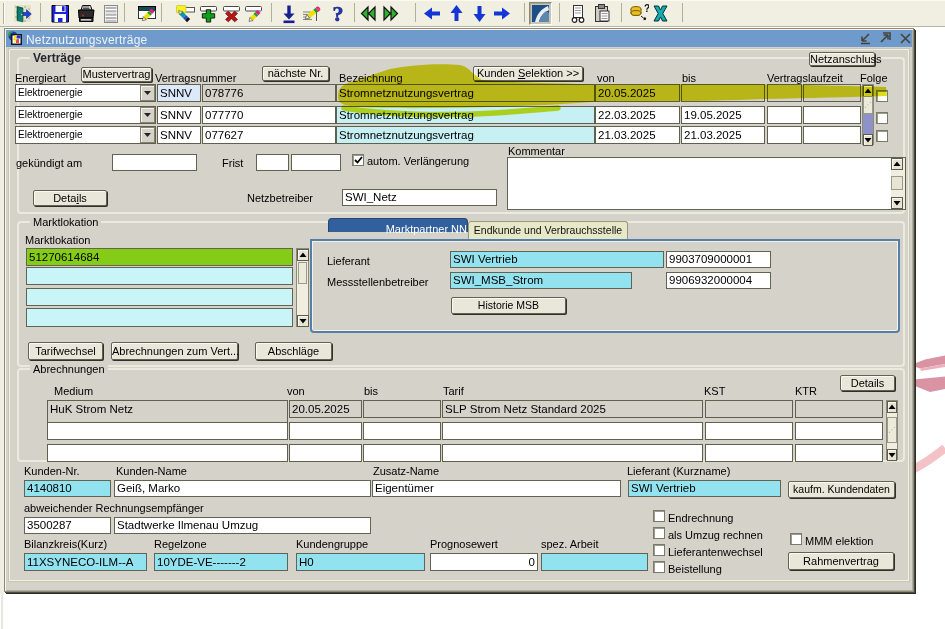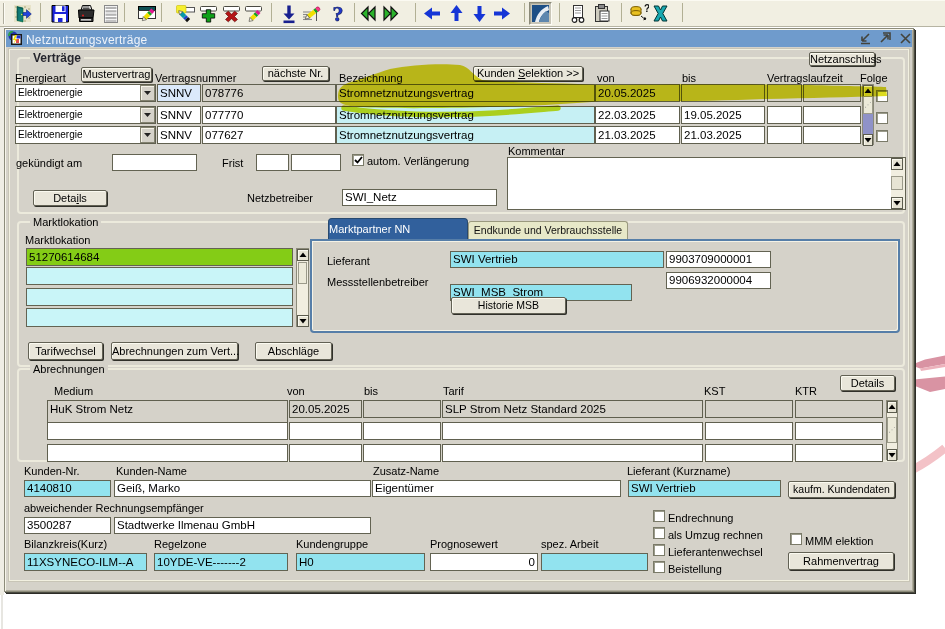--- a/index.html
+++ b/index.html
@@ -354,27 +354,27 @@
  <div class="sbb" style="top:0"><svg width="10" height="10" viewBox="0 0 10 10">
         <path d="M5,2.5 L8.5,7 H1.5 Z" fill="#000"></path>
       </svg></div>
  <div class="abs" style="left:1px;top:13px;width:9px;height:22px;background:#ecead9;border:1px solid #9b9a8a"></div>
  <div class="sbb" style="top:66px"><svg width="10" height="10" viewBox="0 0 10 10">
         <path d="M5,7.5 L8.5,3 H1.5 Z" fill="#000"></path>
       </svg></div>
 </div>
 
 <div class="abs" style="left:310px;top:239px;width:590px;height:94px;background:#d5d2c9;border:2px solid #567ea8;border-radius:0 0 4px 4px;box-shadow:inset 1px 1px 0 #f4f2e6,inset -1px -1px 0 #f4f2e6"></div>
-<div class="abs" style="left:328px;top:218px;width:140px;height:21px;background:#31609c;border:1px solid #27496f;border-bottom:none;border-radius:4px 4px 0 0;color:#fff;text-align:left;line-height:20px;font-size:11px">Marktpartner NN</div>
+<div class="abs" style="left:328px;top:218px;width:140px;height:14px;background:#31609c;border:1px solid #27496f;border-bottom:none;border-radius:4px 4px 0 0;color:#fff;text-align:right;line-height:20px;font-size:11px">Marktpartner NN</div>
 <div class="abs" style="left:468px;top:221px;width:160px;height:18px;background:#e7e8c8;border:1px solid #9a997f;border-bottom:none;border-radius:3px 3px 0 0;color:#111;text-align:center;line-height:17px;font-size:10.5px">Endkunde und Verbrauchsstelle</div>
 <div class="lbl" style="left:327px;top:256px">Lieferant</div>
 <div class="fld cyan" style="left:450px;top:251px;width:214px">SWI Vertrieb</div>
 <div class="fld" style="left:666px;top:251px;width:105px">9903709000001</div>
 <div class="lbl" style="left:327px;top:277px">Messstellenbetreiber</div>
-<div class="fld cyan" style="left:450px;top:284px;width:182px">SWI_MSB_Strom</div>
+<div class="fld cyan" style="left:450px;top:272px;width:182px">SWI_MSB_Strom</div>
 <div class="fld" style="left:666px;top:272px;width:105px">9906932000004</div>
 <div class="btn" style="left:451px;top:297px;width:115px;height:17px;line-height:15px;font-size:10.5px">Historie MSB</div>
 
 <div class="btn" style="left:28px;top:342px;width:75px;height:18px;line-height:16px">Tarifwechsel</div>
 <div class="btn" style="left:111px;top:342px;width:127px;height:18px;line-height:16px">Abrechnungen zum Vert...</div>
 <div class="btn" style="left:255px;top:342px;width:77px;height:18px;line-height:16px">Abschläge</div>
 
 <div class="grp" style="left:17px;top:368px;width:888px;height:94px"></div>
 <div class="glabel" style="left:30px;top:363px">Abrechnungen</div>
 <div class="lbl" style="left:54px;top:386px">Medium</div>
@@ -419,21 +419,21 @@
 <div class="lbl" style="left:116px;top:466px">Kunden-Name</div>
 <div class="lbl" style="left:373px;top:466px">Zusatz-Name</div>
 <div class="lbl" style="left:627px;top:466px">Lieferant (Kurzname)</div>
 <div class="fld cyan" style="left:24px;top:480px;width:87px">4140810</div>
 <div class="fld" style="left:114px;top:480px;width:257px">Geiß, Marko</div>
 <div class="fld" style="left:372px;top:480px;width:249px">Eigentümer</div>
 <div class="fld cyan" style="left:628px;top:480px;width:153px">SWI Vertrieb</div>
 <div class="btn" style="left:788px;top:481px;width:107px;height:17px;line-height:15px;font-size:10.5px">kaufm. Kundendaten</div>
 <div class="lbl" style="left:24px;top:503px">abweichender Rechnungsempfänger</div>
 <div class="fld" style="left:24px;top:517px;width:87px">3500287</div>
-<div class="fld" style="left:114px;top:517px;width:257px">Stadtwerke Ilmenau GmbH</div>
+<div class="fld" style="left:114px;top:517px;width:257px">Stadtwerke Ilmenau Umzug</div>
 <div class="lbl" style="left:24px;top:539px">Bilanzkreis(Kurz)</div>
 <div class="lbl" style="left:154px;top:539px">Regelzone</div>
 <div class="lbl" style="left:296px;top:539px">Kundengruppe</div>
 <div class="lbl" style="left:430px;top:539px">Prognosewert</div>
 <div class="lbl" style="left:541px;top:539px">spez. Arbeit</div>
 <div class="fld cyan" style="left:24px;top:553px;width:123px;height:18px;line-height:16px">11XSYNECO-ILM--A</div>
 <div class="fld cyan" style="left:154px;top:553px;width:134px;height:18px;line-height:16px">10YDE-VE-------2</div>
 <div class="fld cyan" style="left:296px;top:553px;width:129px;height:18px;line-height:16px">H0</div>
 <div class="fld" style="left:430px;top:553px;width:108px;height:18px;line-height:16px;text-align:right">0</div>
 <div class="fld cyan" style="left:541px;top:553px;width:107px;height:18px;line-height:16px"></div>

